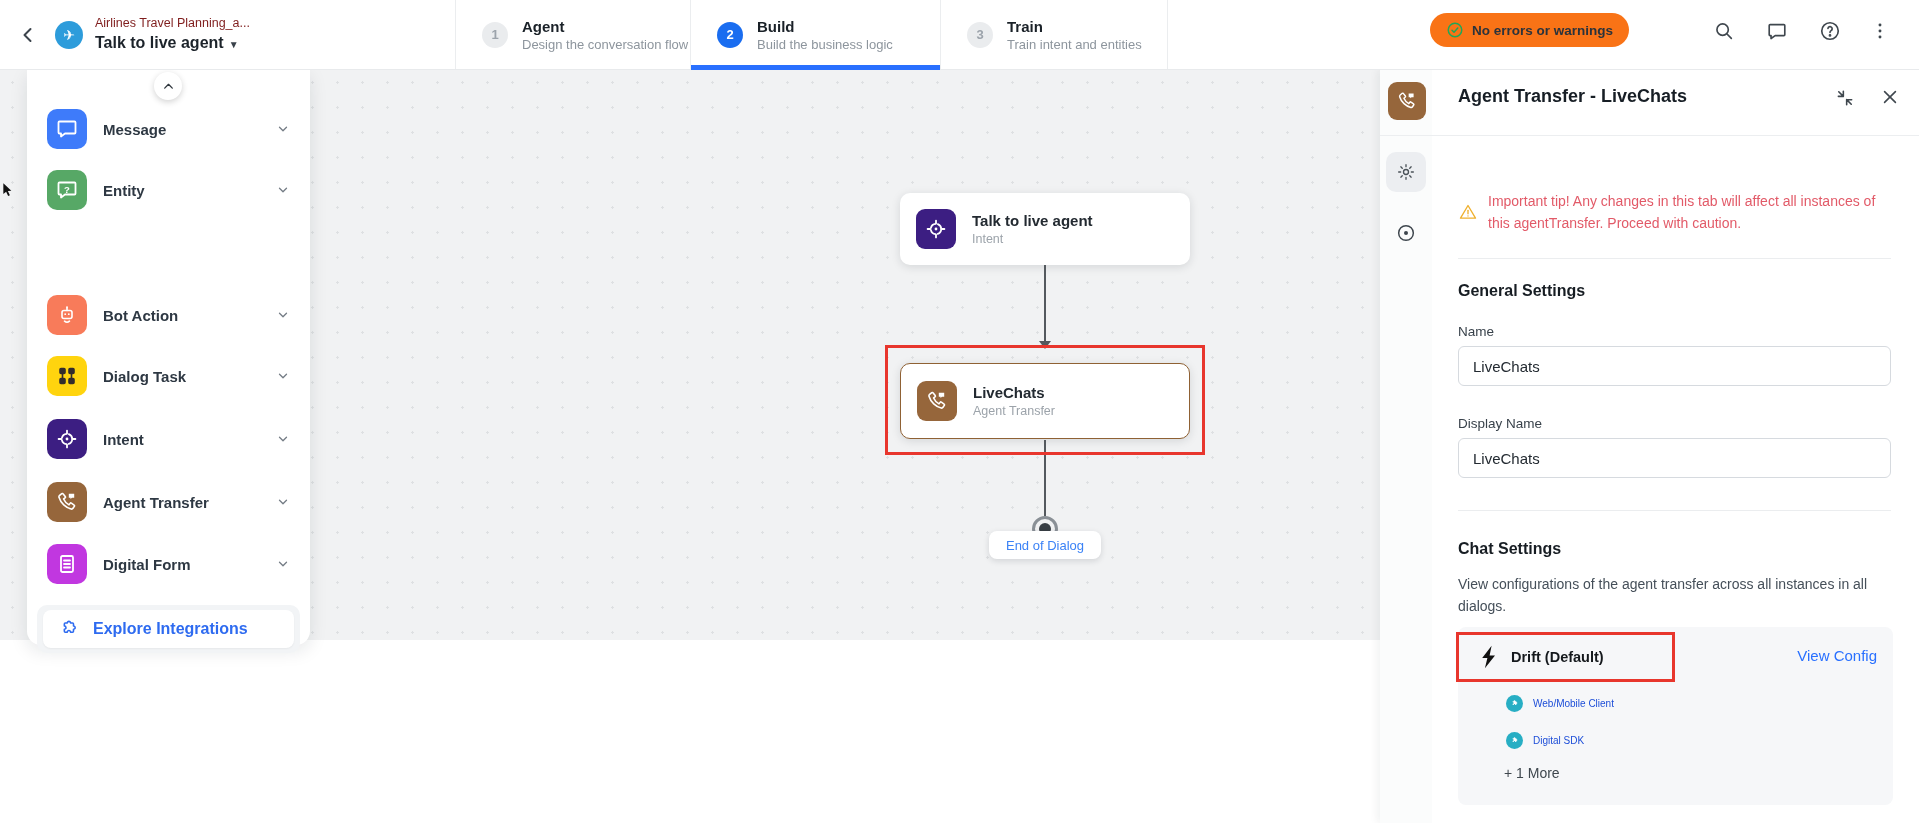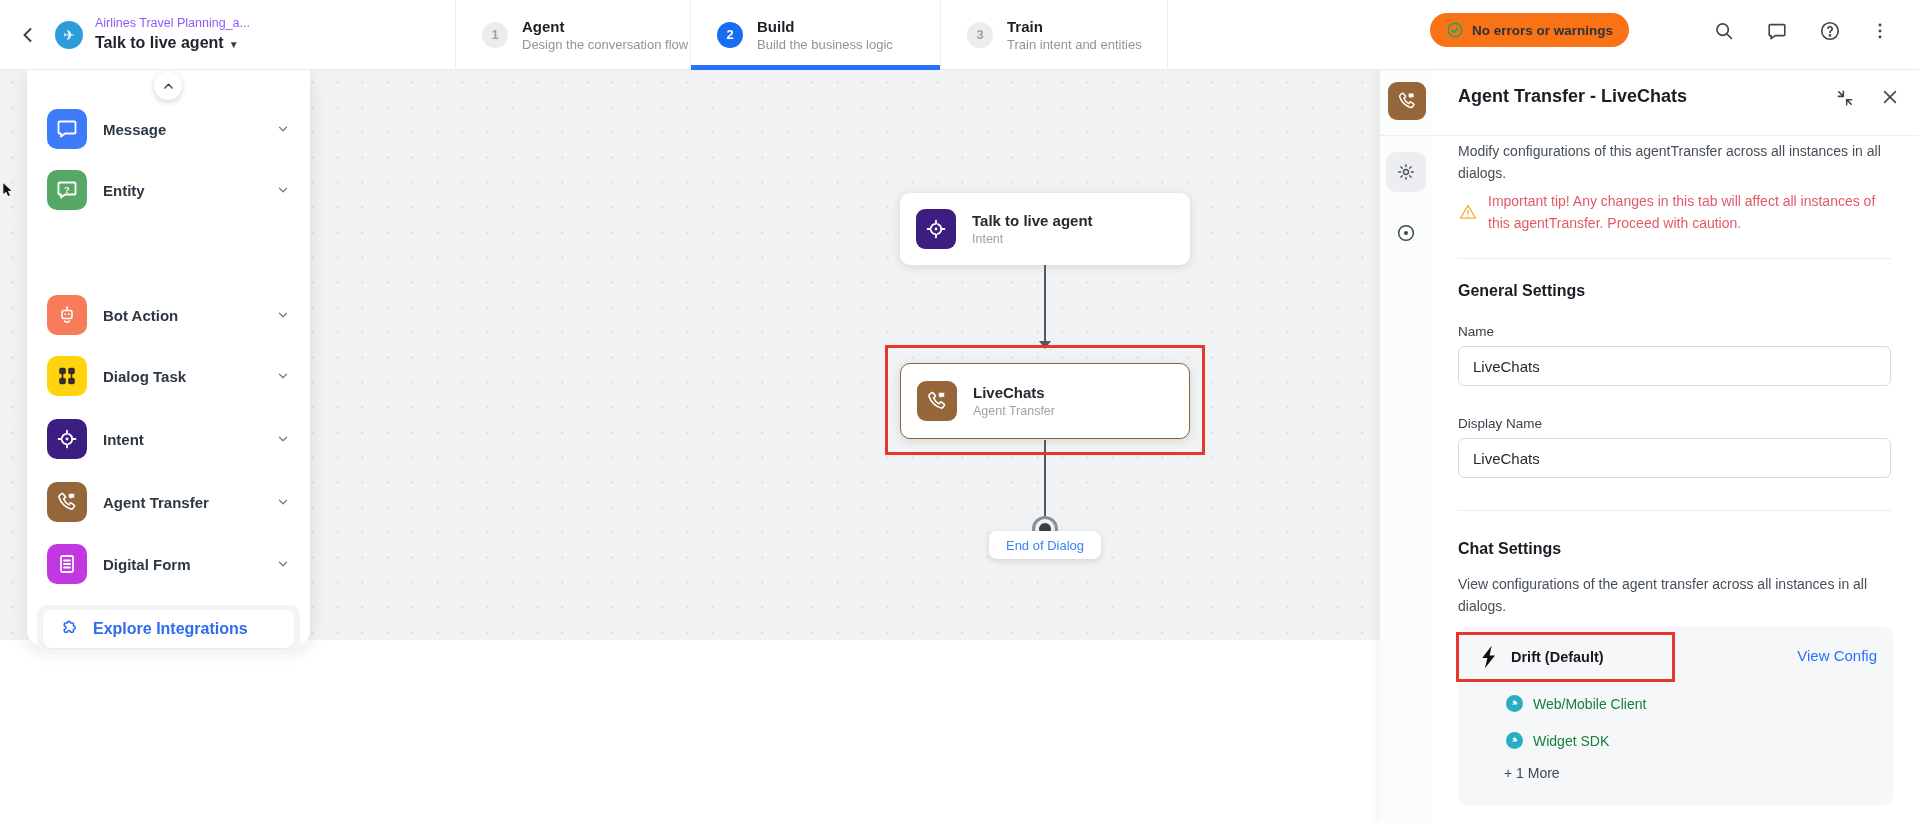--- a/index.html
+++ b/index.html
@@ -3,21 +3,21 @@
 <meta charset="utf-8">
 <style>
   * { margin:0; padding:0; box-sizing:border-box; }
   body { font-family:"Liberation Sans", sans-serif; background:#fff; }
   .screen { position:relative; width:1919px; height:823px; overflow:hidden; background:#fff; color:#1f262d; }
 
   
   .topbar { position:absolute; left:0; top:0; width:1919px; height:70px; background:#fff; border-bottom:1px solid #E8EAEC; z-index:30; }
   .back-btn { position:absolute; left:16px; top:23px; width:24px; height:24px; cursor:pointer; color:#3c444c; }
   .app-avatar { position:absolute; left:55px; top:21px; width:28px; height:28px; border-radius:50%; background:#2D9CDB; color:#fff; font-size:14px; display:flex; align-items:center; justify-content:center; }
-  .app-name { position:absolute; left:95px; top:16px; font-size:12.5px; color:#8b5cf6; width:260px; white-space:nowrap; }
+  .app-name { position:absolute; left:95px; top:16px; font-size:12.5px; color:#7f1d1d; width:260px; white-space:nowrap; }
   .dialog-name { position:absolute; left:95px; top:34px; font-size:16px; font-weight:600; color:#1c232a; }
   .dialog-name .dd { font-size:10px; color:#39414a; margin-left:5px; }
   .step { position:absolute; top:0; bottom:0; display:flex; align-items:center; gap:14px; padding-left:26px; border-left:1px solid #EBEDEF; }
   .step-design { left:455px; width:235px; }
   .step-build  { left:690px; width:250px; }
   .step-train  { left:940px; width:228px; border-right:1px solid #EBEDEF; }
   .step-build::after { content:""; position:absolute; left:0; right:0; bottom:-1px; height:5px; background:#2970FF; }
   .step-num { width:26px; height:26px; border-radius:50%; background:#EAECEE; color:#9CA3AB; font-size:13px; font-weight:700; display:flex; align-items:center; justify-content:center; flex:0 0 auto; }
   .step.active .step-num { background:#1A6DF0; color:#fff; }
   .step-label { font-size:15px; font-weight:700; color:#1A2128; line-height:19px; }
@@ -84,21 +84,21 @@
   .text-input { position:absolute; left:78px; width:433px; height:40px; border:1px solid #D6DADF; border-radius:6px; background:#fff; font-family:"Liberation Sans",sans-serif; font-size:15px; color:#232A31; padding:0 14px; outline:none; }
   .chat-box { position:absolute; left:78px; top:557px; width:435px; height:178px; background:#F6F7F9; border-radius:8px; }
   .anno-drift { left:-2px; top:5px; width:219px; height:50px; }
   .drift-row { position:absolute; left:0; top:5px; width:219px; height:50px; display:flex; align-items:center; gap:14px; padding-left:22px; }
   .drift-bolt { width:17px; height:24px; }
   .drift-label { font-size:14.5px; font-weight:700; color:#15191D; }
   .view-config { position:absolute; right:16px; top:20px; font-size:15px; color:#2970FF; cursor:pointer; }
   .chan-row { position:absolute; left:48px; display:flex; align-items:center; gap:10px; }
   .chan-icon { width:17px; height:17px; border-radius:50%; background:#27AEC4; display:flex; align-items:center; justify-content:center; }
   .chan-icon svg { width:11px; height:11px; }
-  .chan-label { font-size:14px; color:#15803d; }
+  .chan-label { font-size:10px; color:#1d4ed8; }
   .more-label { position:absolute; left:46px; top:138px; font-size:14px; color:#3F474E; cursor:pointer; }
 </style>
 </head>
 <body>
 
 <div class="screen">
 
   <header class="topbar">
     <span class="back-btn">
       <svg viewBox="0 0 24 24" fill="none" stroke="currentColor" stroke-width="2" stroke-linecap="round" stroke-linejoin="round">
@@ -355,21 +355,20 @@
           <path d="M10 4v6H4M14 20v-6h6M10 10L4.5 4.5M14 14l5.5 5.5"></path>
         </svg>
     </span>
     <span class="icon-btn btn-close">
       <svg viewBox="0 0 24 24" fill="none" stroke="currentColor" stroke-width="1.9" stroke-linecap="round">
           <path d="M5.5 5.5l13 13M18.5 5.5l-13 13"></path>
         </svg>
     </span>
     <div class="panel-divider-top"></div>
 
-    <p class="panel-desc">Modify configurations of this agentTransfer across all instances in all dialogs.</p>
 
     <div class="warn-row">
       <span class="warn-icon">
         <svg viewBox="0 0 24 24" fill="none" stroke="#EFB02E" stroke-width="1.6" stroke-linejoin="round">
             <path d="M12 4.2L21 19.4H3z"></path>
             <path d="M12 10v4.2" stroke-linecap="round"></path>
             <circle cx="12" cy="16.7" r="0.8" fill="#EFB02E" stroke="none"></circle>
           </svg>
       </span>
       <span class="warn-text">Important tip! Any changes in this tab will affect all instances of this agentTransfer. Proceed with caution.</span>
@@ -407,19 +406,19 @@
             </svg>
         </span>
         <span class="chan-label">Web/Mobile Client</span>
       </div>
       <div class="chan-row" style="top:105px">
         <span class="chan-icon">
           <svg viewBox="0 0 24 24">
               <path d="M8 7h2.5a1.6 1.6 0 1 1 3 0H16v2.5a1.6 1.6 0 1 1 0 3V15h-2.5a1.6 1.6 0 1 0-3 0H8v-2.5a1.6 1.6 0 1 0 0-3V7z" fill="#fff"></path>
             </svg>
         </span>
-        <span class="chan-label">Widget SDK</span>
+        <span class="chan-label">Digital SDK</span>
       </div>
       <span class="more-label">+ 1 More</span>
     </div>
   </aside>
 
 </div>
 
 </body></html>

